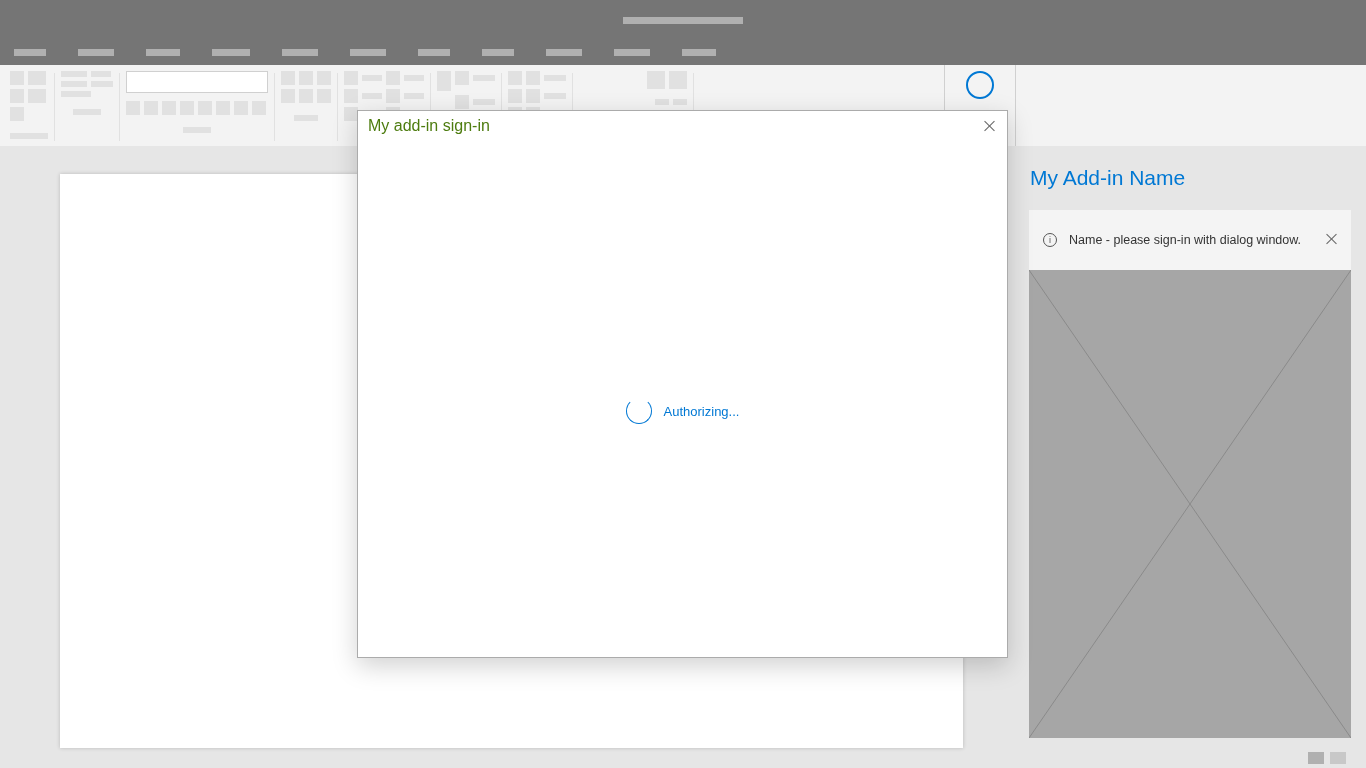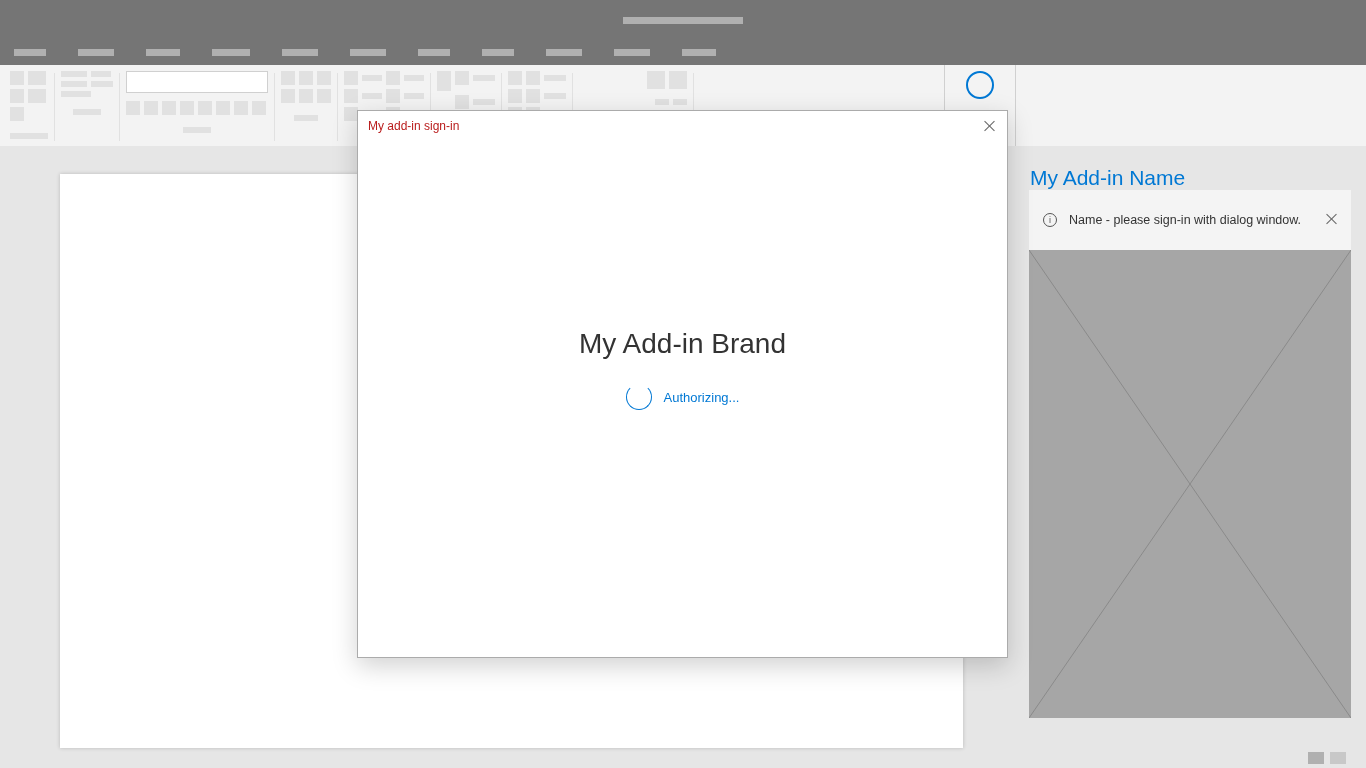--- a/index.html
+++ b/index.html
@@ -27,35 +27,35 @@
   .addin-btn-wrap { position: absolute; left: 944px; top: 0; height: 81px; display: flex; }
   .addin-btn { width: 70px; height: 81px; display: flex; align-items: flex-start; justify-content: center; padding-top: 6px; }
   .addin-circle { width: 28px; height: 28px; border: 2px solid #0078d4; border-radius: 50%; }
 
   
   .workspace { height: 602px; background: #e6e6e6; position: relative; }
   .page { position: absolute; left: 60px; top: 28px; width: 903px; height: 574px; background: #fff; box-shadow: 0 0 4px rgba(0,0,0,.2); }
 
   
   .taskpane { position: absolute; right: 0; top: 0; width: 352px; height: 602px; background: #e6e6e6; }
-  .taskpane-title { font-size: 21px; font-weight: 300; color: #0078d4; padding: 20px 0 0 16px; }
+  .taskpane-title { font-size: 21px; font-weight: 300; color: #0078d4; padding: 20px 0 20px 16px; }
   .info-bar { margin: 0 15px; background: #f4f4f4; height: 60px; display: flex; align-items: center; padding: 0 14px; position: relative; }
   .info-icon { width: 14px; height: 14px; border: 1px solid #555; border-radius: 50%; display: flex; align-items: center; justify-content: center; font-size: 9px; color: #555; flex-shrink: 0; }
   .info-text { font-size: 12.5px; color: #333; margin-left: 12px; }
   .info-close { position: absolute; right: 12px; top: 22px; width: 14px; height: 14px; cursor: pointer; }
   .info-close::before, .info-close::after { content: ""; position: absolute; left: 6px; top: 0; width: 1px; height: 14px; background: #666; }
   .info-close::before { transform: rotate(45deg); }
   .info-close::after { transform: rotate(-45deg); }
   .pane-ph { margin: 0 15px; height: 468px; background: #a6a6a6; position: relative; }
   .pane-ph svg { position: absolute; inset: 0; width: 100%; height: 100%; }
 
   
   .dialog { position: absolute; left: 357px; top: 110px; width: 651px; height: 548px; background: #fff; border: 1px solid #ababab; box-shadow: 0 8px 24px rgba(0,0,0,.18); z-index: 100; }
   .dialog-header { height: 30px; display: flex; align-items: center; justify-content: space-between; padding: 0 10px; }
-  .dialog-title { font-size: 12px; color: #b91c1c; }
+  .dialog-title { font-size: 16px; color: #4d7c0f; }
   .dialog-close { width: 14px; height: 14px; position: relative; cursor: pointer; }
   .dialog-close::before, .dialog-close::after { content: ""; position: absolute; left: 6px; top: 0; width: 1px; height: 14px; background: #666; }
   .dialog-close::before { transform: rotate(45deg); }
   .dialog-close::after { transform: rotate(-45deg); }
   .dialog-body { height: calc(100% - 30px); display: flex; flex-direction: column; align-items: center; justify-content: center; }
   .brand { font-size: 28px; font-weight: 300; color: #333; margin-top: -60px; }
   .auth-row { display: flex; align-items: center; gap: 12px; margin-top: 24px; }
   .spinner { width: 26px; height: 26px; border: 1.5px solid #0078d4; border-top-color: transparent; border-radius: 50%; }
   .auth-text { font-size: 13px; color: #0078d4; }
 
@@ -257,19 +257,18 @@
   <div class="sb-box active"></div>
   <div class="sb-box"></div>
 </div>
 
 <div class="dialog">
   <div class="dialog-header">
     <span class="dialog-title">My add-in sign-in</span>
     <span class="dialog-close"></span>
   </div>
   <div class="dialog-body">
-    <div class="brand">My Add-in Brand</div>
     <div class="auth-row">
       <div class="spinner"></div>
       <span class="auth-text">Authorizing...</span>
     </div>
   </div>
 </div>
 
 </body></html>

